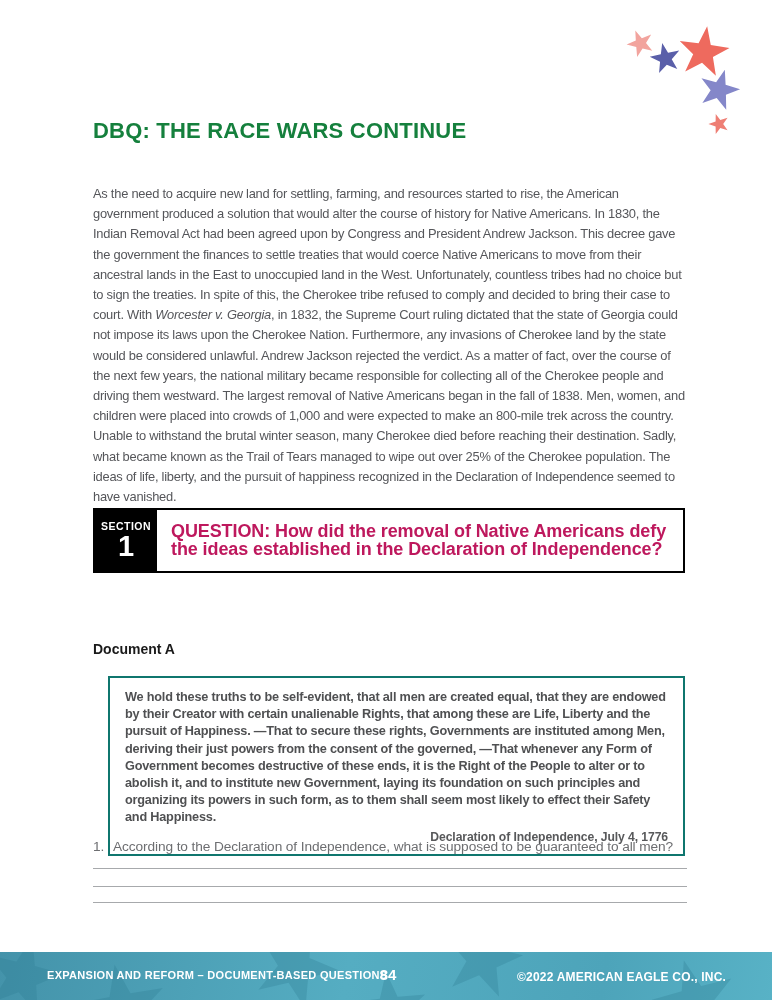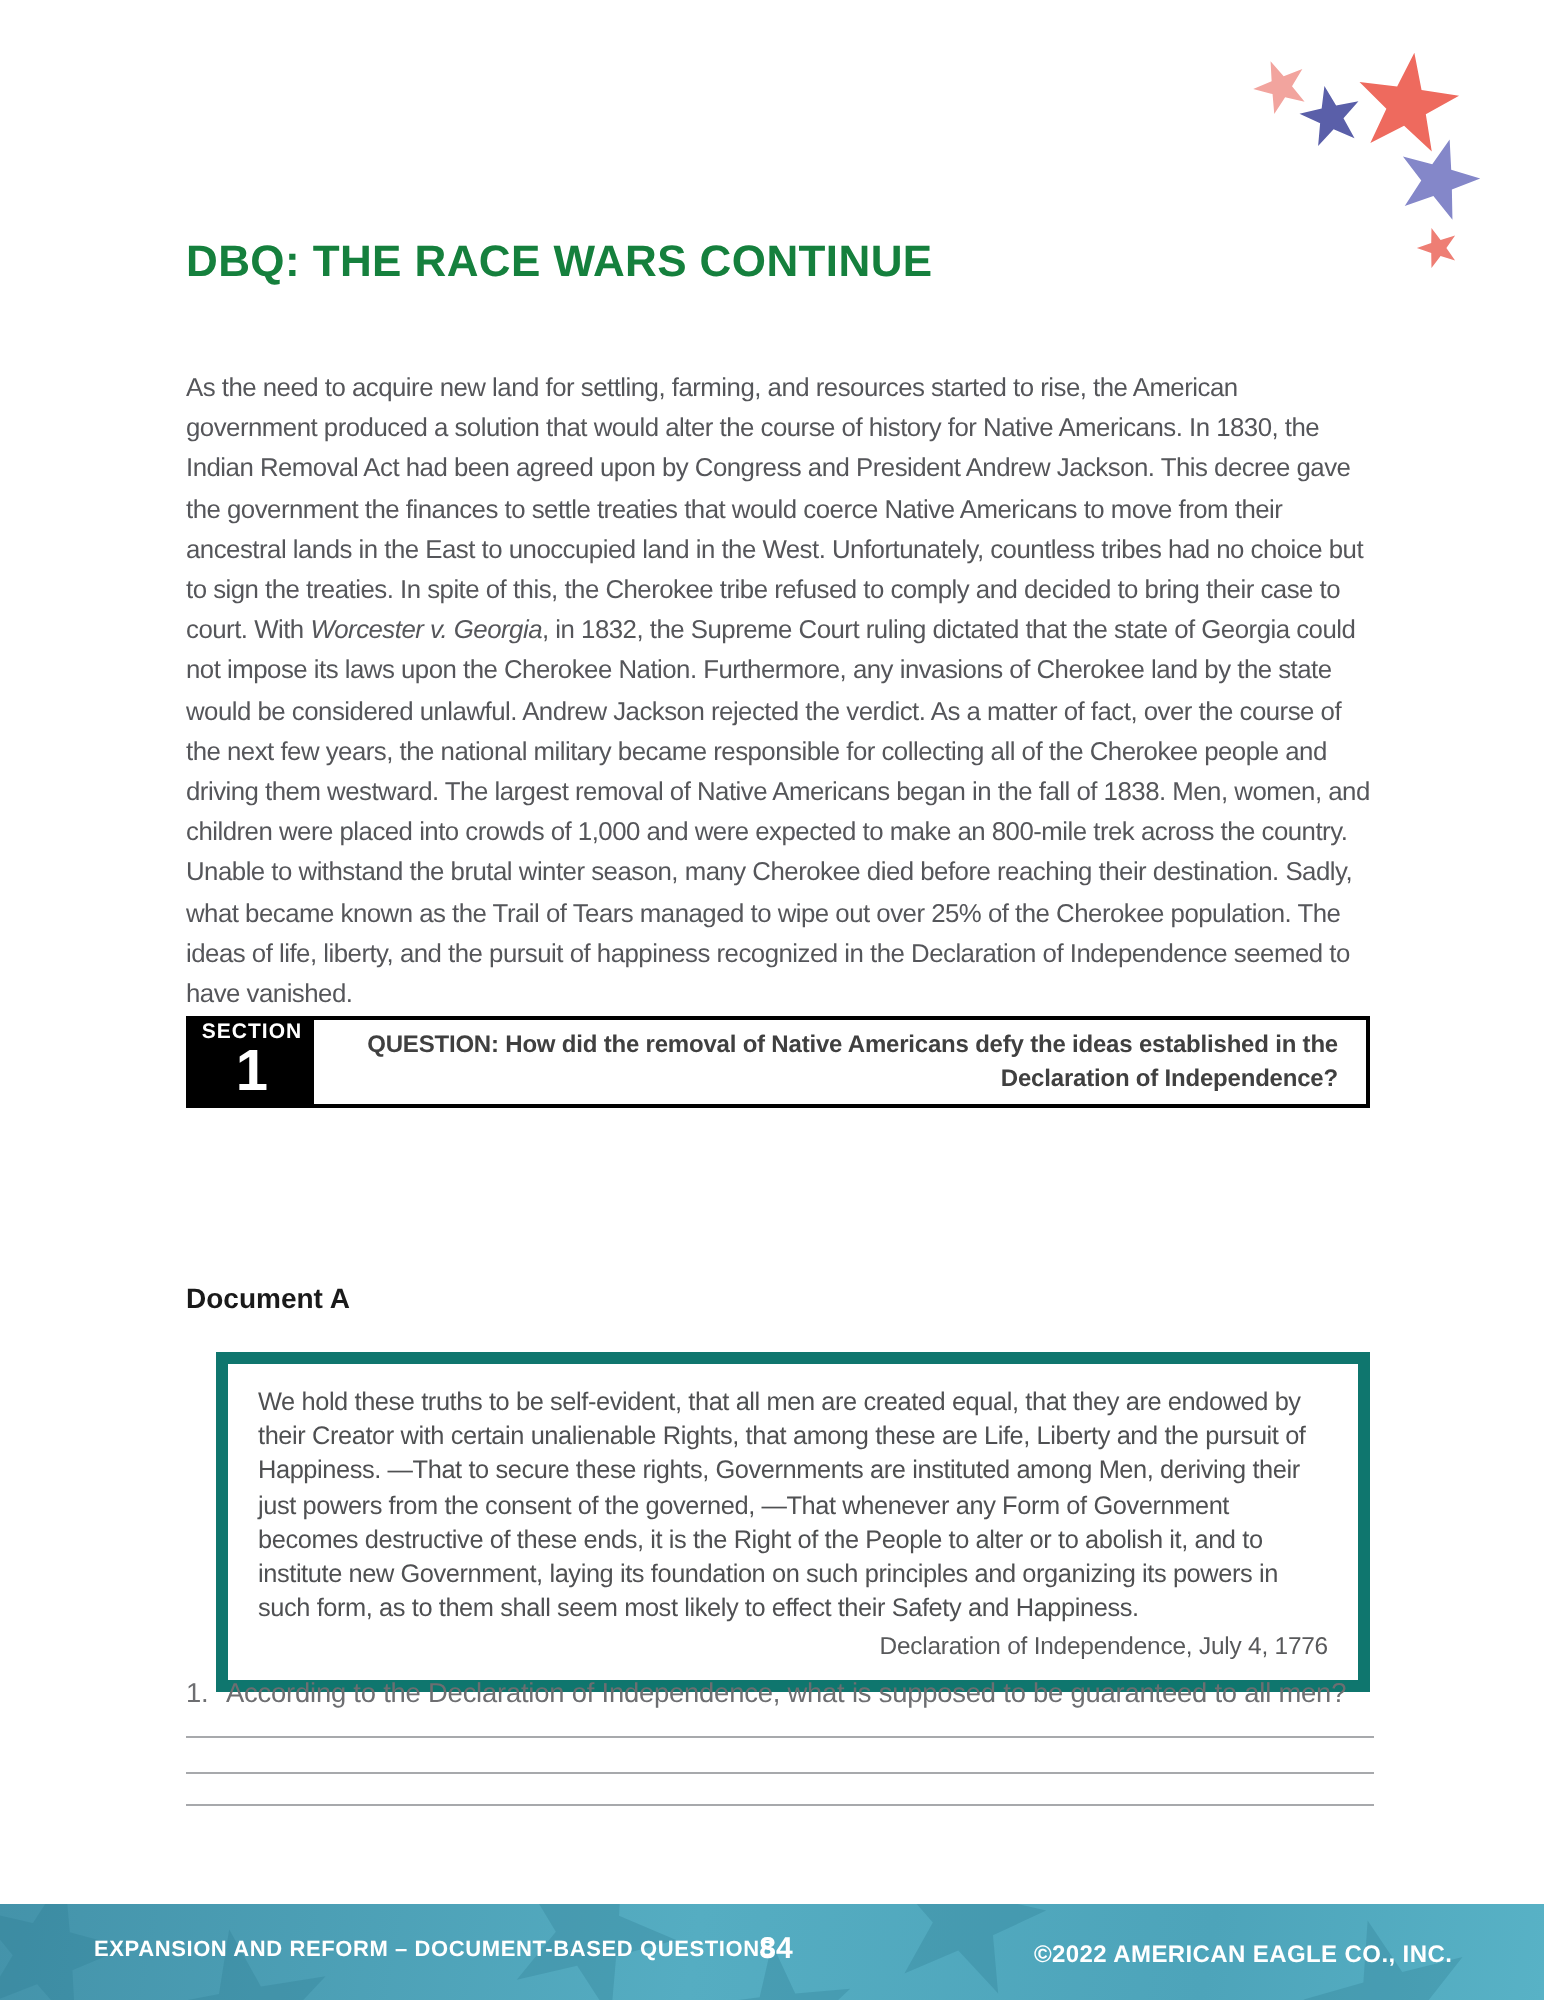--- a/index.html
+++ b/index.html
@@ -29,47 +29,47 @@
   }
   
   .body-para {
     position:absolute; left:93px; top:184px; width:593px;
     font-size:12.9px; line-height:20.2px; letter-spacing:-0.25px; color:#55565a;
     text-align:left;
   }
   .body-para i { }
   
   .section-box {
-    position:absolute; left:93px; top:508px; width:592px; height:46px;
-    border:2px solid #000; background:#fff; display:flex; align-items:stretch;text-align:right;
+    position:absolute; left:93px; top:508px; width:592px; height:65px;
+    border:2px solid #000; background:#fff; display:flex; align-items:stretch;
   }
   .section-badge {
     width:62px; flex:0 0 62px; background:#000; color:#fff;
     display:flex; flex-direction:column; align-items:center; justify-content:center;
   }
   .section-badge .s-label { font-size:10.5px; font-weight:bold; letter-spacing:0.5px; line-height:11px; }
   .section-badge .s-num { font-size:29px; font-weight:bold; line-height:29px; }
   .section-question {
     flex:1; display:flex; align-items:center; padding:4px 14px;
-    font-size:12px; font-weight:bold; color:#404040; line-height:17.5px;
+    font-size:18px; font-weight:bold; color:#be185d; line-height:17.5px;
     letter-spacing:-0.1px;
   }
   
   .intro-para {
     position:absolute; left:93px; top:579px; width:585px;
     font-size:14.2px; line-height:17.4px; letter-spacing:-0.1px; color:#55565a;
   }
   .doc-heading {
     position:absolute; left:93px; top:641px;
     font-size:14px; font-weight:bold; color:#1a1a1a;
   }
   
   .quote-box {
     position:absolute; left:108px; top:676px; width:577px;
-    border:6px solid #0f766e; background:#fff; padding:11px 15px 10px 15px;
+    border:2px solid #0f766e; background:#fff; padding:11px 15px 10px 15px;font-weight:bold;
   }
   .quote-text {
     font-size:12.7px; line-height:17.2px; letter-spacing:-0.2px; color:#4f5052;
   }
   .quote-attr {
     margin-top:3px; text-align:right; font-size:12.2px; color:#58595b; letter-spacing:-0.1px;
   }
   
   .question-row {
     position:absolute; left:93px; top:839px; width:593px;

